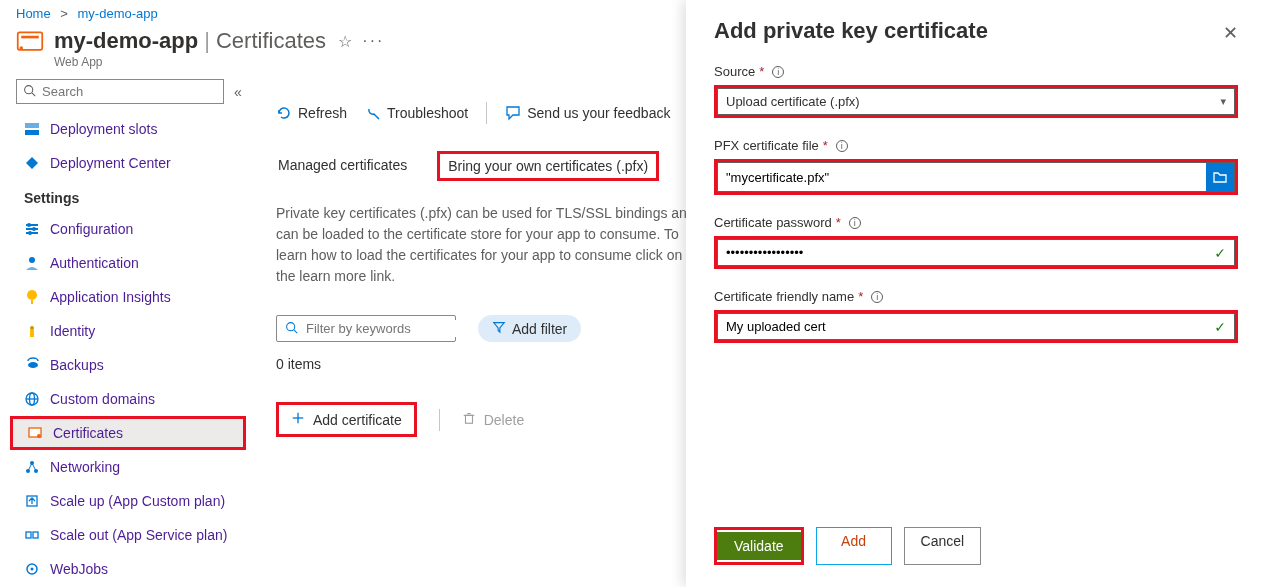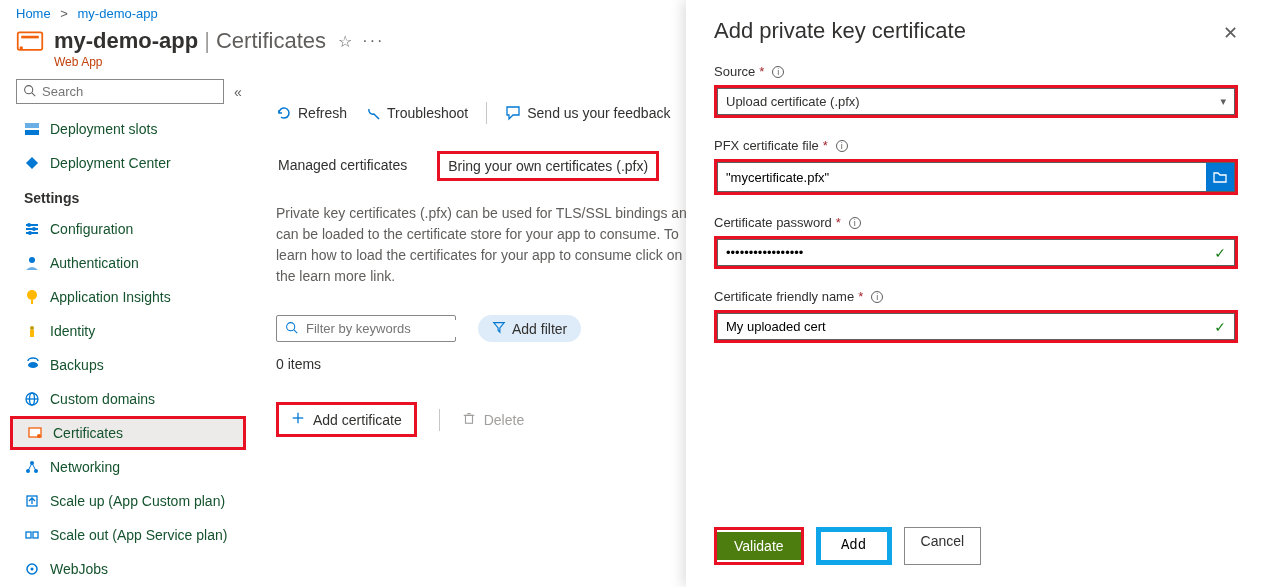--- a/index.html
+++ b/index.html
@@ -9,31 +9,31 @@
   .breadcrumb a { color:#0078d4; text-decoration:none; }
   .breadcrumb .sep { color:#605e5c; padding:0 6px; }
   .breadcrumb .cur { color:#323130; }
   .header { display:flex; align-items:center; padding:4px 16px 0 16px; }
   .header .app-icon { width:28px; height:28px; margin-right:10px; }
   .header .title { font-size:22px; font-weight:600; }
   .header .title-sub { font-size:22px; color:#605e5c; font-weight:400; }
   .header .pipe { font-size:22px; color:#a19f9d; padding:0 6px; font-weight:400;}
   .header .star { color:#605e5c; font-size:16px; margin-left:12px; cursor:pointer; }
   .header .more { color:#605e5c; font-size:16px; margin-left:10px; cursor:pointer; letter-spacing:2px;}
-  .sub-header { padding:0 16px 10px 54px; color:#c2410c; font-size:12px; }
+  .sub-header { padding:0 16px 10px 54px; color:#737373; font-size:12px; }
   .body { display:flex; flex:1; min-height:0; }
   .sidebar { width:256px; border-right:none; padding:0 10px 0 16px; display:flex; flex-direction:column; }
   .search-row { display:flex; align-items:center; margin-bottom:8px;}
   .search-box { display:flex; align-items:center; border:1px solid #8a8886; padding:3px 6px; width:208px; background:#fff;}
   .search-box input { border:none; outline:none; font-size:13px; flex:1; background:transparent; }
   .collapse-ch { color:#605e5c; font-size:14px; margin-left:10px; cursor:pointer;}
   .nav-item { display:flex; align-items:center; height:34px; padding:0 8px; cursor:pointer; }
   .nav-item.active { background:#edebe9; }
   .nav-item .ic { width:16px; height:16px; margin-right:10px; display:flex; align-items:center; justify-content:center;}
-  .nav-item .lbl { font-size:14px; color:#14532d; }
+  .nav-item .lbl { font-size:14px; color:#4c1d95; }
   .nav-section { font-weight:600; font-size:14px; padding:10px 8px 6px 8px; }
   .hl-red { border:3px solid #e81123; }
   
   .content { flex:1; padding:0 20px; position:relative; }
   .toolbar { display:flex; align-items:center; height:48px; gap:18px; margin-top:10px; border-bottom:0; }
   .tool-btn { display:flex; align-items:center; color:#323130; cursor:pointer; font-size:14px;}
   .tool-btn .ic { color:#0078d4; margin-right:6px; display:flex;}
   .tool-sep { width:1px; height:22px; background:#c8c6c4; }
   .tabs { display:flex; gap:28px; margin-top:14px; font-size:14px;}
   .tab { padding:6px 2px; cursor:pointer; color:#323130; }
@@ -48,40 +48,40 @@
   .count { margin-top:14px; font-size:14px; color:#323130;}
   .actions-row { display:flex; align-items:center; gap:22px; margin-top:30px;}
   .add-cert-btn { border:3px solid #e81123; display:flex; align-items:flex-end; padding:6px 12px; font-size:14px; cursor:pointer;}
   .add-cert-btn .ic { color:#0078d4; margin-right:8px;}
   .vsep { width:1px; height:22px; background:#c8c6c4;}
   .del-btn { display:flex; align-items:center; color:#a19f9d; cursor:pointer; font-size:14px;}
   .del-btn .ic { margin-right:8px;}
   
   .panel { position:absolute; right:0; top:0; width:580px; height:587px; background:#fff; box-shadow:-4px 0 12px rgba(0,0,0,0.12); padding:18px 28px 0 28px; display:flex; flex-direction:column;}
   .panel-header { display:flex; align-items:flex-start; justify-content:space-between;}
-  .panel-title { font-size:22px; font-weight:400; }
+  .panel-title { font-size:22px; font-weight:700; }
   .panel-close { font-size:18px; color:#605e5c; cursor:pointer; line-height:1; margin-top:6px;}
   .field { margin-top:20px; }
   .field-label { font-size:13px; color:#323130; display:flex; align-items:center; gap:4px;}
   .field-label .req { color:#a4262c; }
   .info-ic { width:12px; height:12px; border:1px solid #605e5c; border-radius:50%; display:inline-flex; align-items:center; justify-content:center; font-size:9px; color:#605e5c; margin-left:4px;}
   .field-control { margin-top:6px; }
   .hl-box { border:3px solid #e81123; }
   .select-ctl { display:flex; align-items:center; justify-content:space-between; border:1px solid #605e5c; padding:5px 8px; font-size:13px; background:#fff; cursor:pointer;}
   .chev { font-size:11px; color:#605e5c;}
   .text-ctl { display:flex; align-items:center; border:1px solid #605e5c; background:#fff;}
   .text-ctl input { border:none; outline:none; flex:1; font-size:13px; padding:5px 8px; }
   .browse-btn { width:28px; height:28px; background:#0078d4; display:flex; align-items:center; justify-content:center; cursor:pointer; flex-shrink:0;}
   .check-ok { color:#107c10; font-size:14px; padding-right:8px;}
   
   .panel-footer { margin-top:auto; padding:18px 0 22px 0; display:flex; gap:12px;}
   .btn { min-width:76px; padding:5px 16px; font-size:14px; text-align:center; cursor:pointer; border:1px solid transparent;}
   .btn-primary { background:#4d7c0f; color:#fff; }
   .btn-primary-hl { border:3px solid #e81123; padding:2px 0;}
-  .btn-disabled { background:#fff; color:#000000; border:5px solid #0ea5e9;font-family:Liberation Mono, monospace;}
+  .btn-disabled { background:#fff; color:#c2410c; border:1px solid #0ea5e9;}
   .btn-default { background:#fff; color:#323130; border:1px solid #8a8886;}
 </style>
 </head>
 <body>
 
 <div class="root">
 
   <div class="breadcrumb">
     <a href="#">Home</a>
     <span class="sep">&gt;</span>

